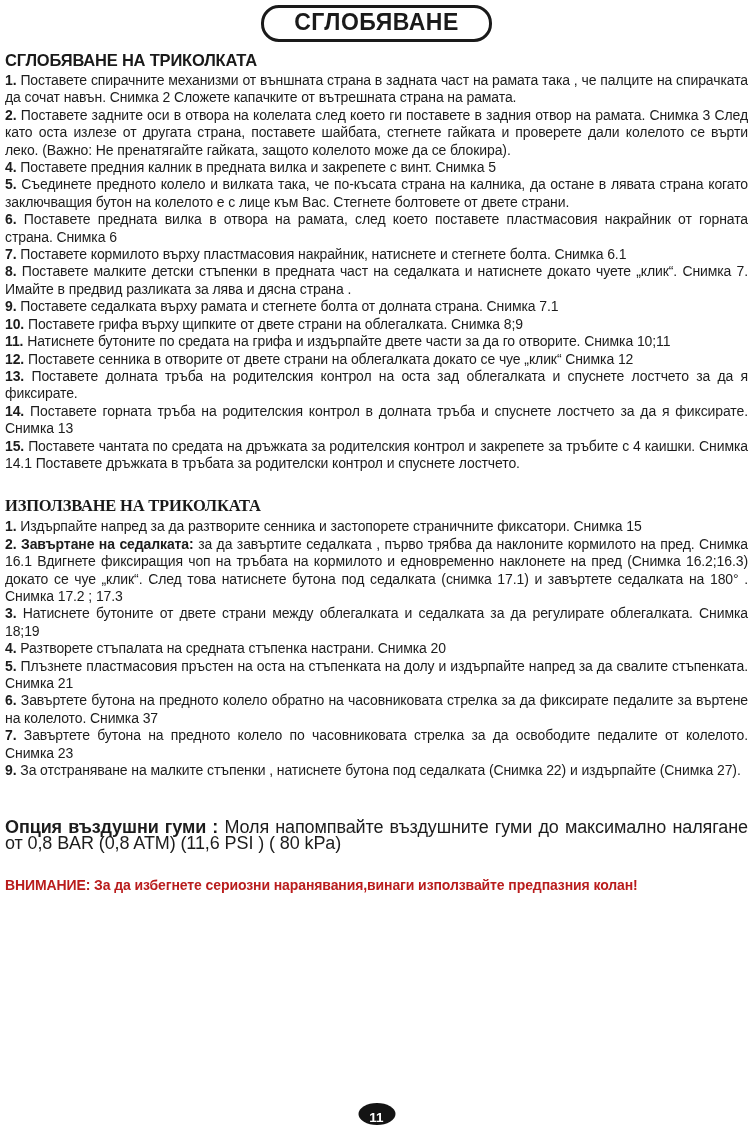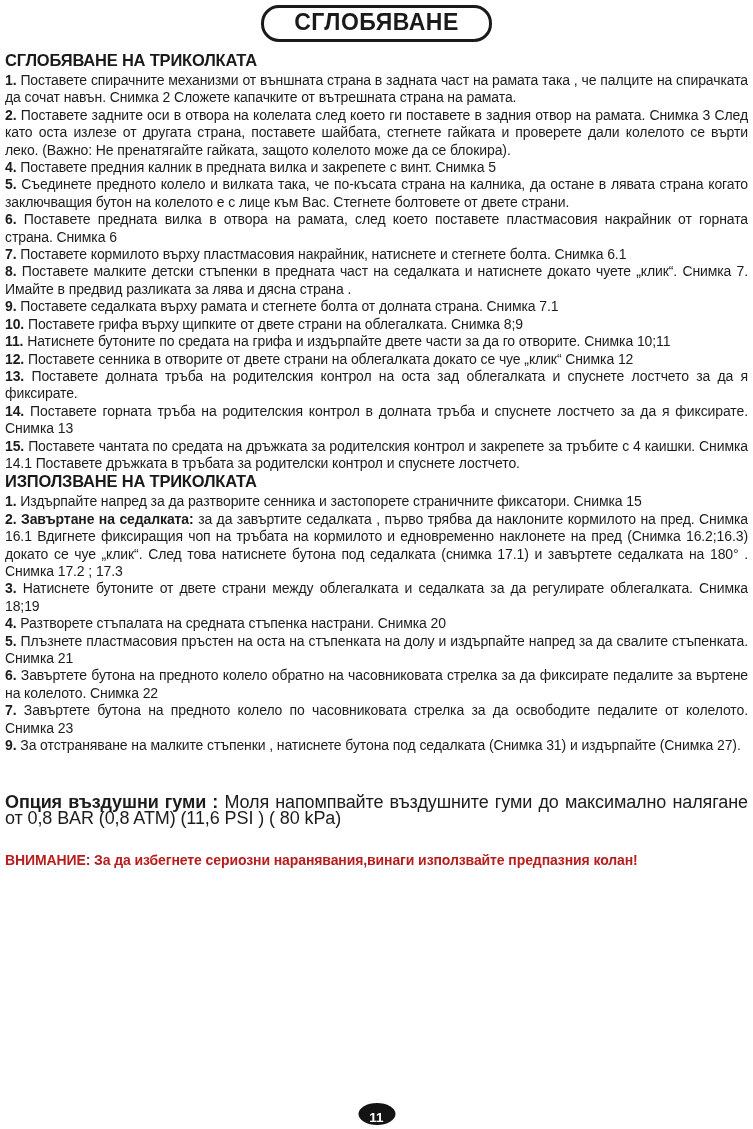--- a/index.html
+++ b/index.html
@@ -33,20 +33,22 @@
     color: #1a1a1a;
   }
   .sec-heading {
     font-size: 16.5px;
     font-weight: bold;
     letter-spacing: -0.2px;
     margin: 0 0 2px 0;
     color: #1a1a1a;
   }
   .sec-heading.usage {
+    margin-top: 24px;
+    font-family: Liberation Serif, serif;
   }
   p.item {
     margin: 0;
     font-size: 14px;
     line-height: 17.4px;
     text-align: justify;
     letter-spacing: -0.1px;
   }
   p.item .num, p.item .lead {
     font-weight: bold;
@@ -114,23 +116,23 @@
   <p class="item"><b class="num">14.</b> <span>Поставете горната тръба на родителския контрол в долната тръба и спуснете лостчето за да я фиксирате. Снимка 13</span></p>
   <p class="item"><b class="num">15.</b> <span>Поставете чантата по средата на дръжката за родителския контрол и закрепете за тръбите с 4 каишки. Снимка 14.1 Поставете дръжката в тръбата за родителски контрол и спуснете лостчето.</span></p>
 
   <h2 class="sec-heading usage">ИЗПОЛЗВАНЕ НА ТРИКОЛКАТА</h2>
 
   <p class="item"><b class="num">1.</b> <span>Издърпайте напред за да разтворите сенника и застопорете страничните фиксатори. Снимка 15</span></p>
   <p class="item"><b class="num">2.</b> <b class="lead">Завъртане на седалката:</b> <span>за да завъртите седалката , първо трябва да наклоните кормилото на пред. Снимка 16.1 Вдигнете фиксиращия чоп на тръбата на кормилото и едновременно наклонете на пред (Снимка 16.2;16.3) докато се чуе „клик“. След това натиснете бутона под седалката (снимка 17.1) и завъртете седалката на 180° . Снимка 17.2 ; 17.3</span></p>
   <p class="item"><b class="num">3.</b> <span>Натиснете бутоните от двете страни между облегалката и седалката за да регулирате облегалката. Снимка 18;19</span></p>
   <p class="item"><b class="num">4.</b> <span>Разтворете стъпалата на средната стъпенка настрани. Снимка 20</span></p>
   <p class="item"><b class="num">5.</b> <span>Плъзнете пластмасовия пръстен на оста на стъпенката на долу и издърпайте напред за да свалите стъпенката. Снимка 21</span></p>
-  <p class="item"><b class="num">6.</b> <span>Завъртете бутона на предното колело обратно на часовниковата стрелка за да фиксирате педалите за въртене на колелото. Снимка 22</span></p>
+  <p class="item"><b class="num">6.</b> <span>Завъртете бутона на предното колело обратно на часовниковата стрелка за да фиксирате педалите за въртене на колелото. Снимка 37</span></p>
   <p class="item"><b class="num">7.</b> <span>Завъртете бутона на предното колело по часовниковата стрелка за да освободите педалите от колелото. Снимка 23</span></p>
-  <p class="item"><b class="num">9.</b> <span>За отстраняване на малките стъпенки , натиснете бутона под седалката (Снимка 31) и издърпайте (Снимка 27).</span></p>
+  <p class="item"><b class="num">9.</b> <span>За отстраняване на малките стъпенки , натиснете бутона под седалката (Снимка 22) и издърпайте (Снимка 27).</span></p>
 
   <p class="options"><b class="lead">Опция въздушни гуми :</b> <span>Моля напомпвайте въздушните гуми до максимално налягане от 0,8 BAR (0,8 ATM) (11,6 PSI ) ( 80 kPa)</span></p>
 
   <p class="warning">ВНИМАНИЕ: За да избегнете сериозни наранявания,винаги използвайте предпазния колан!</p>
 
   <div class="page-num">
     <span>11</span>
   </div>
 
 </div>

